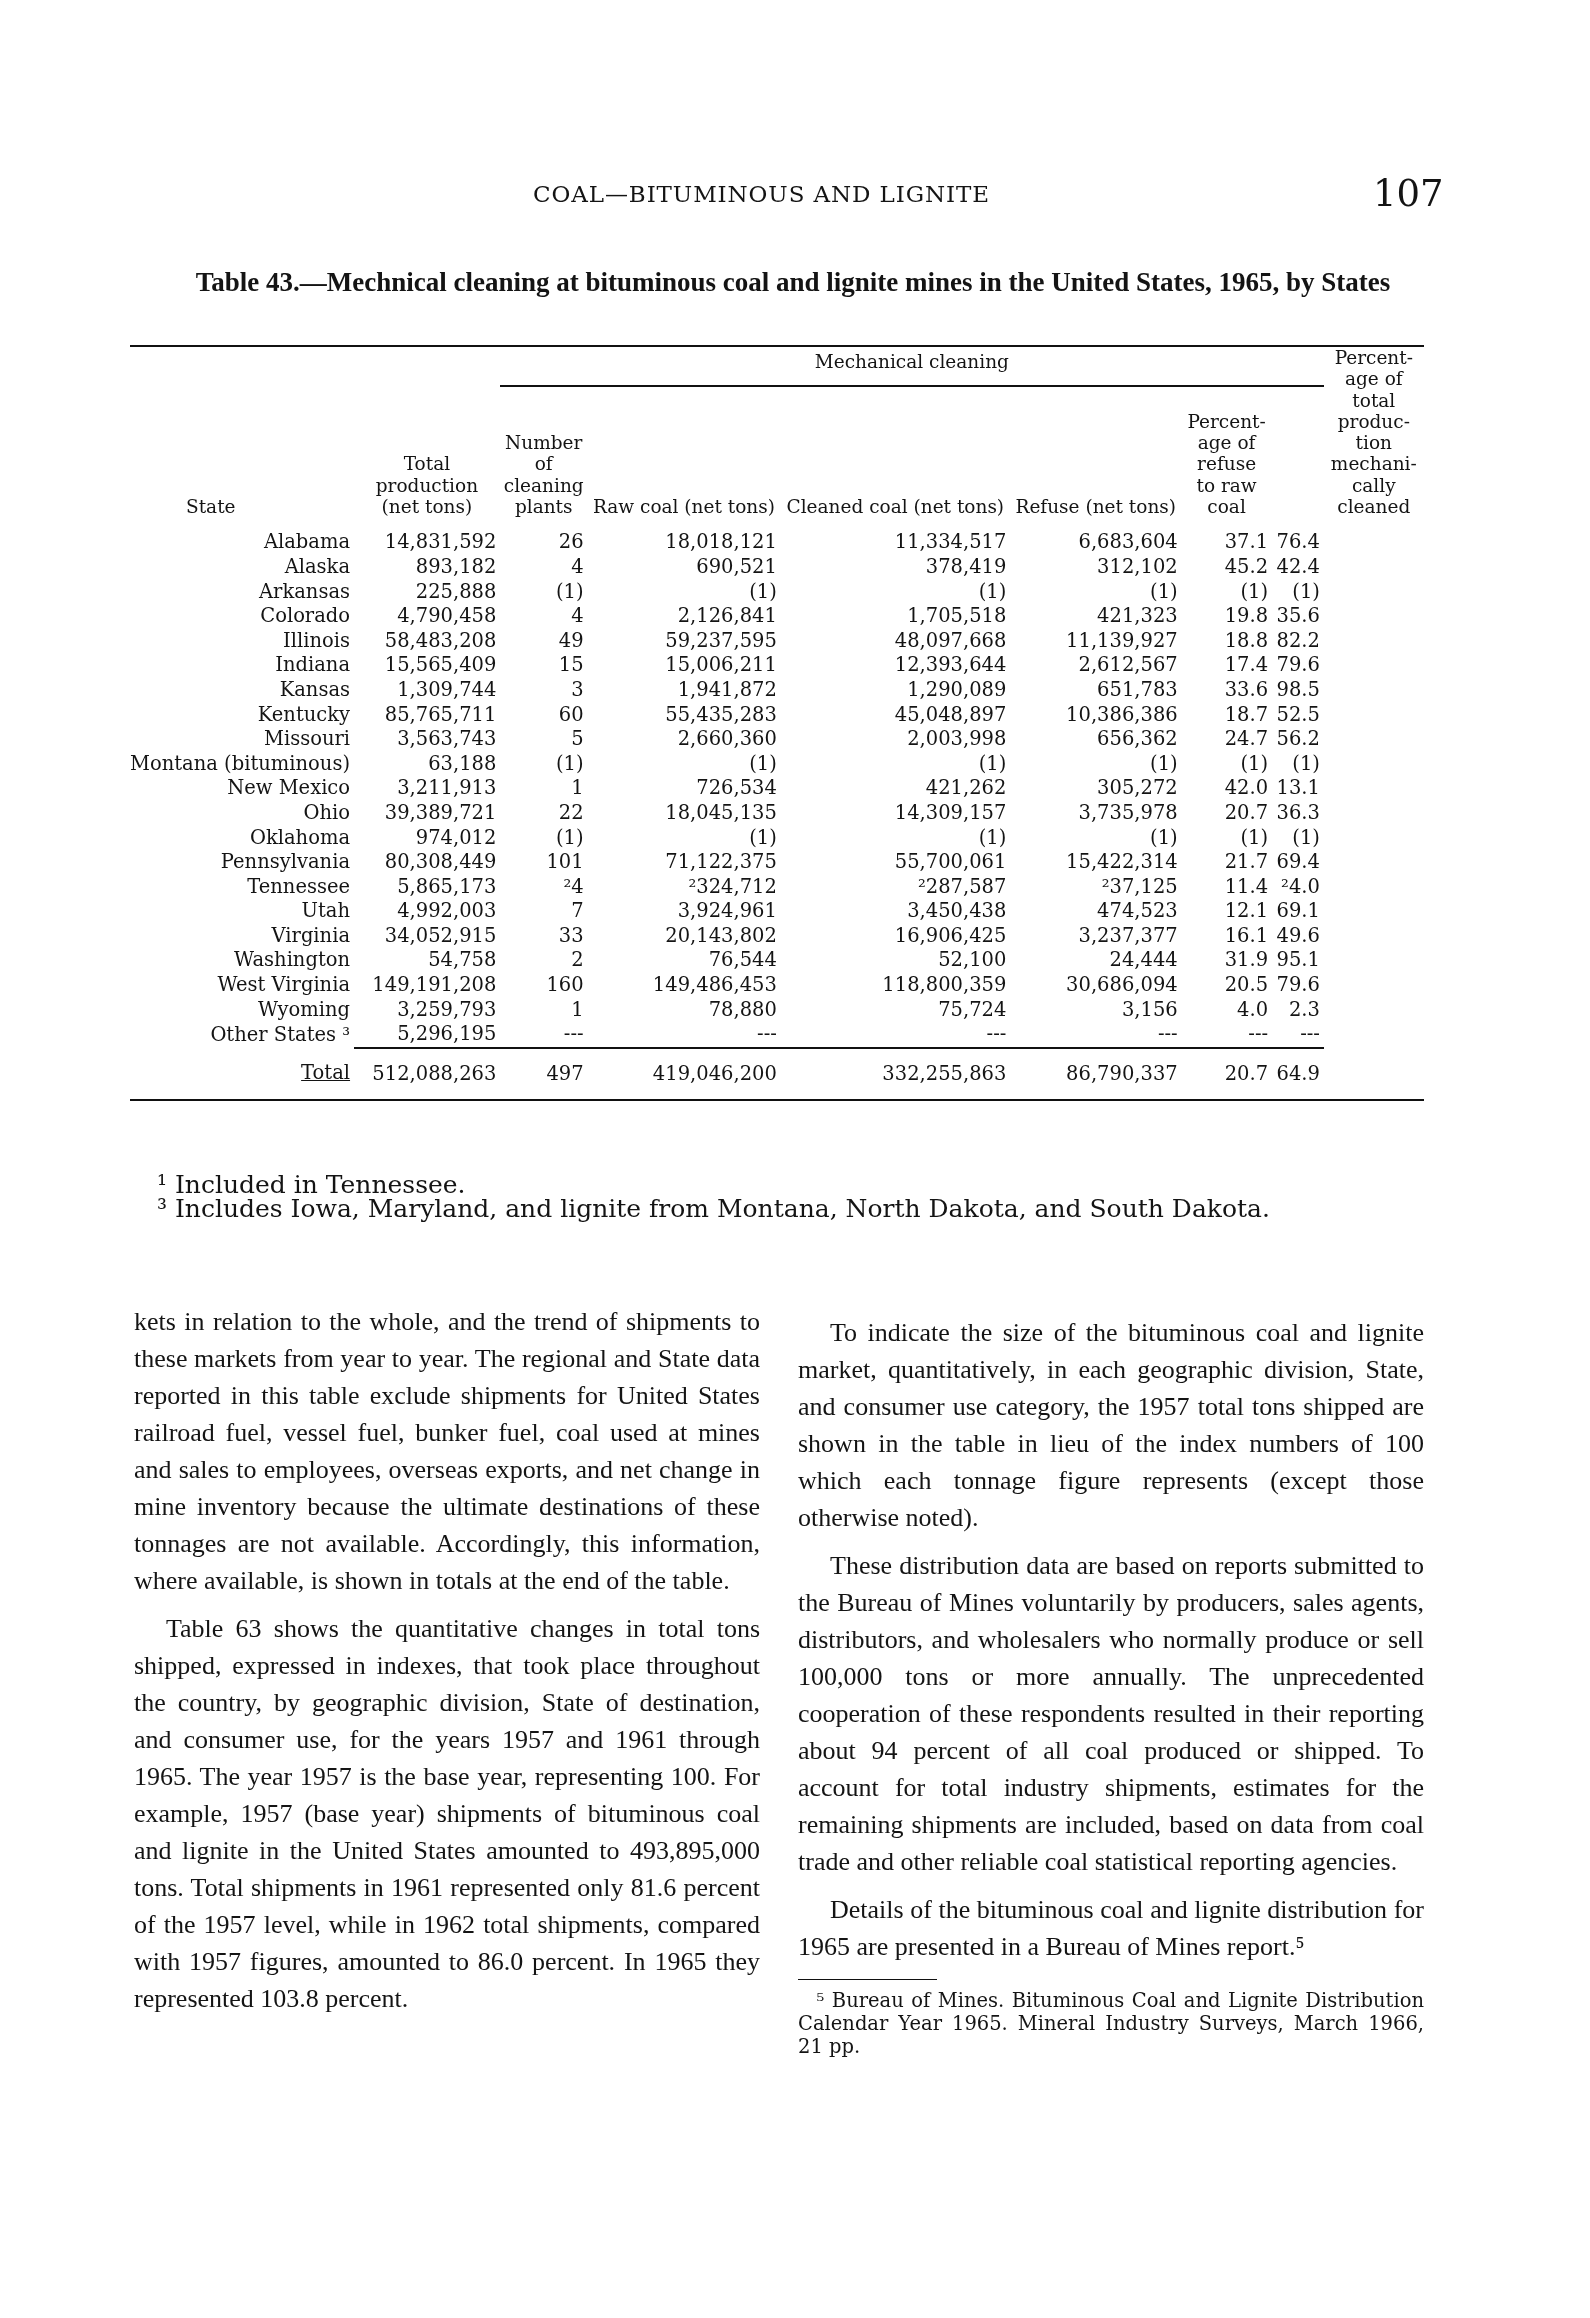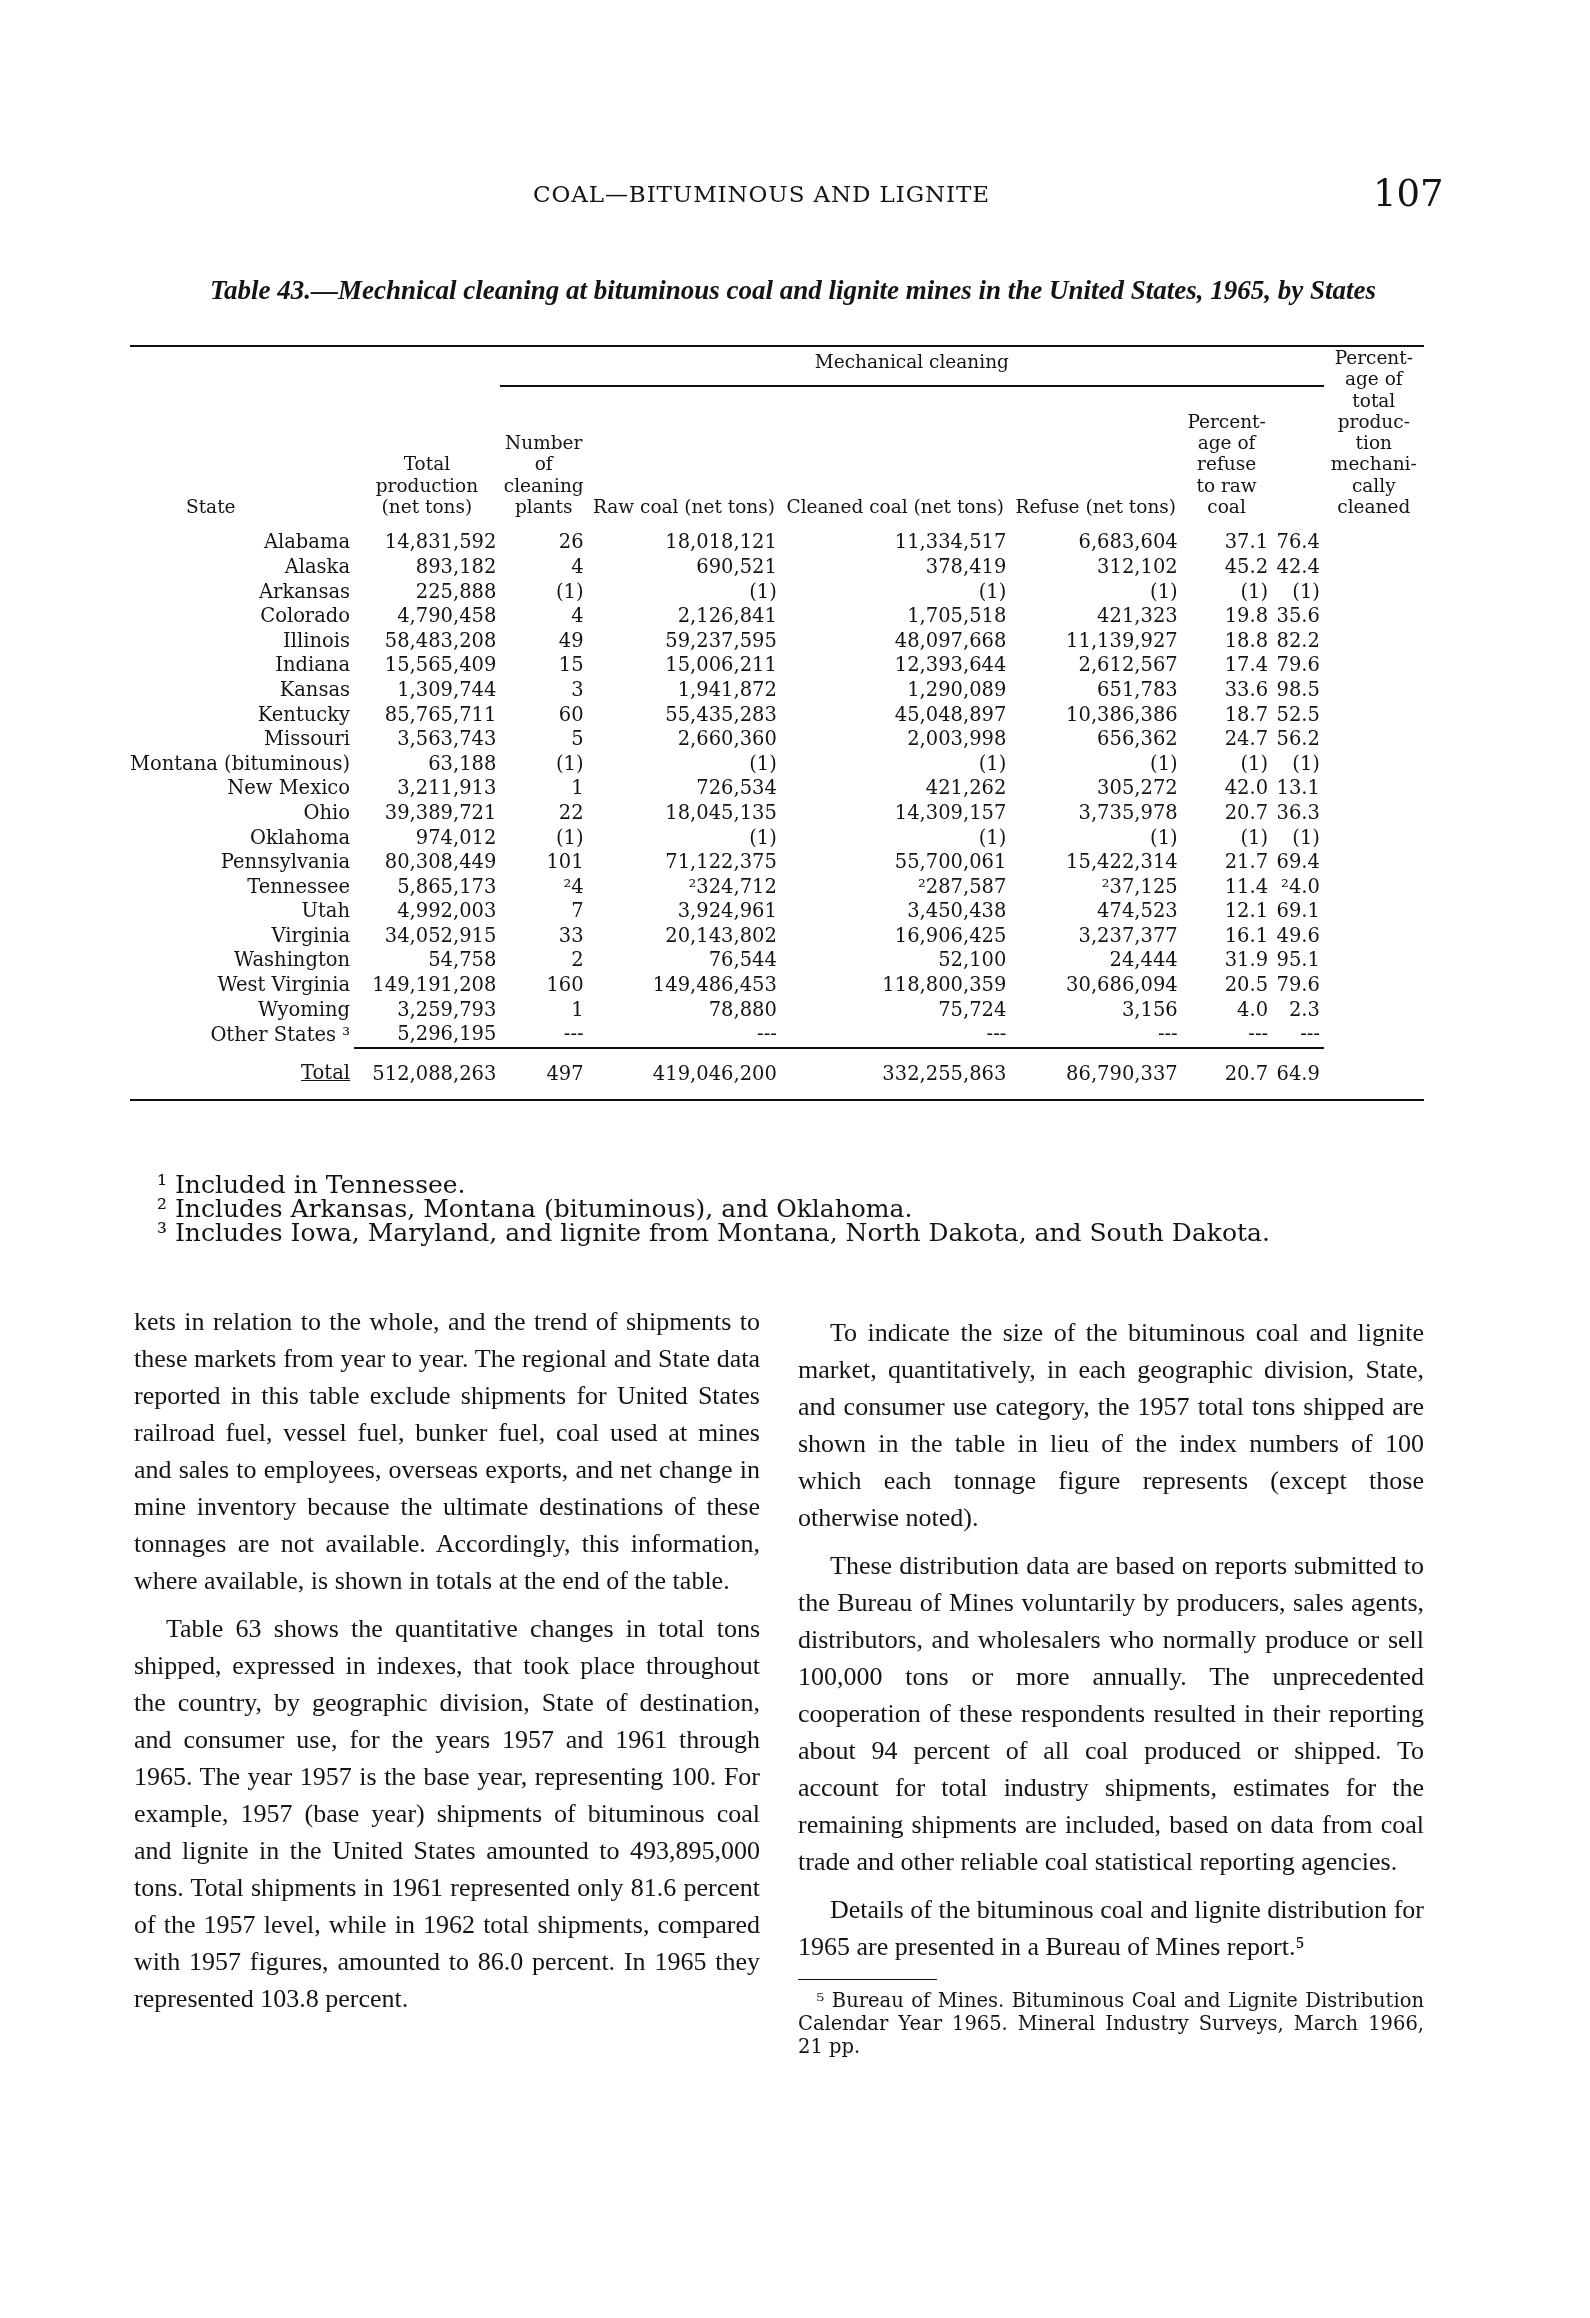--- a/index.html
+++ b/index.html
@@ -1,20 +1,20 @@
 <!DOCTYPE html>
 <html style="font-size:7.4px"><head>
 <meta charset="utf-8">
 <style>
   html, body { margin: 0; padding: 0; background: #ffffff; }
   body { width: 1591px; height: 2525px; position: relative; color: #141414; font-family: "DejaVu Serif", "Liberation Serif", serif; }
   .running-head { position: absolute; top: 172px; left: 0; width: 1591px; }
   .running-title { position: absolute; left: 533px; top: 9.3px; font-size: 23px; letter-spacing: 0.9px; }
   .page-number { position: absolute; left: 1373px; top: 0; font-size: 37px; }
-  .table-title { position: absolute; top: 268px; left: 144px; width: 1298px; text-align: center; font-weight: bold; font-size: 27px; line-height: 45px; font-family: "Liberation Serif", serif; font-style: italic; }
+  .table-title { position: absolute; top: 260px; left: 144px; width: 1298px; text-align: center; font-weight: bold; font-size: 27px; line-height: 45px; font-family: "Liberation Serif", serif; }
   .table-wrap { position: absolute; top: 345px; left: 130px; width: 1294px; }
   table.data { border-collapse: collapse; width: 100%; font-family: "DejaVu Serif", serif; font-size: 19.5px; }
   table.data thead th { font-weight: normal; font-size: 18.5px; line-height: 21.3px; vertical-align: bottom; padding: 0 3.7px; text-align: center; }
   .rule-top { border-top: 2.8px solid #111; }
   .group-head { border-bottom: 2.3px solid #111; padding-bottom: 9.3px !important; vertical-align: middle !important; }
   table.data tbody td { line-height: 24.6px; padding: 0 3.7px; text-align: right; white-space: nowrap; }
   table.data tbody td.state { text-align: right; padding-left: 0; }
   .first-body td { padding-top: 13px !important; }
   .total-row td { border-top: 2.3px solid #111; padding-top: 13px !important; padding-bottom: 13px !important; }
   .total-row td.state { border-top: none; padding-left: 79px !important; text-decoration: underline; }
@@ -278,21 +278,20 @@
         </tr>
         <tr class="bottom-rule">
           <td colspan="8"></td>
         </tr>
       </tbody>
   </table>
 </div>
 
 <div class="footnotes">
   <div>¹ Included in Tennessee.</div>
-  <div>² Includes Arkansas, Montana (bituminous), and Oklahoma.</div>
   <div>³ Includes Iowa, Maryland, and lignite from Montana, North Dakota, and South Dakota.</div>
 </div>
 
 <div class="col col-left">
   <p>kets in relation to the whole, and the trend of shipments to these markets from year to year. The regional and State data reported in this table exclude shipments for United States railroad fuel, vessel fuel, bunker fuel, coal used at mines and sales to employees, overseas exports, and net change in mine inventory because the ultimate destinations of these tonnages are not available. Accordingly, this information, where available, is shown in totals at the end of the table.</p>
   <p class="indent">Table 63 shows the quantitative changes in total tons shipped, expressed in indexes, that took place throughout the country, by geographic division, State of destination, and consumer use, for the years 1957 and 1961 through 1965. The year 1957 is the base year, representing 100. For example, 1957 (base year) shipments of bituminous coal and lignite in the United States amounted to 493,895,000 tons. Total shipments in 1961 represented only 81.6 percent of the 1957 level, while in 1962 total shipments, compared with 1957 figures, amounted to 86.0 percent. In 1965 they represented 103.8 percent.</p>
 </div>
 
 <div class="col col-right">
   <p class="indent">To indicate the size of the bituminous coal and lignite market, quantitatively, in each geographic division, State, and consumer use category, the 1957 total tons shipped are shown in the table in lieu of the index numbers of 100 which each tonnage figure represents (except those otherwise noted).</p>

